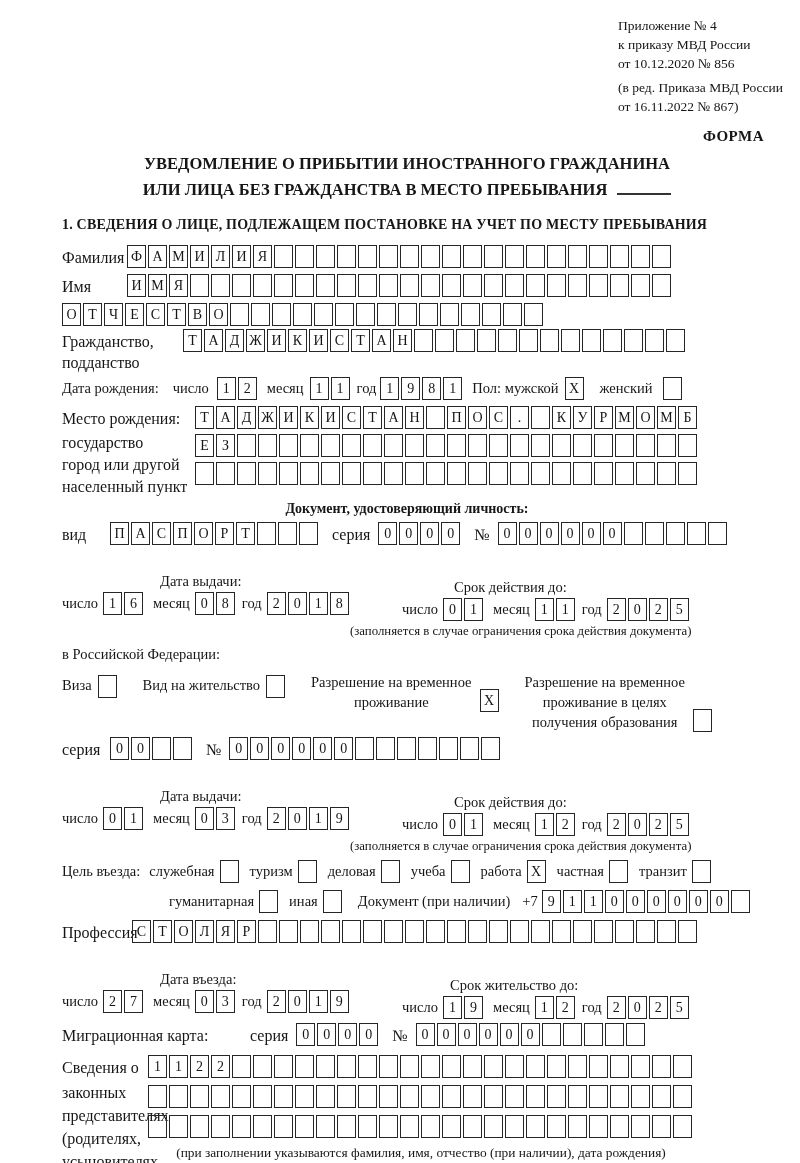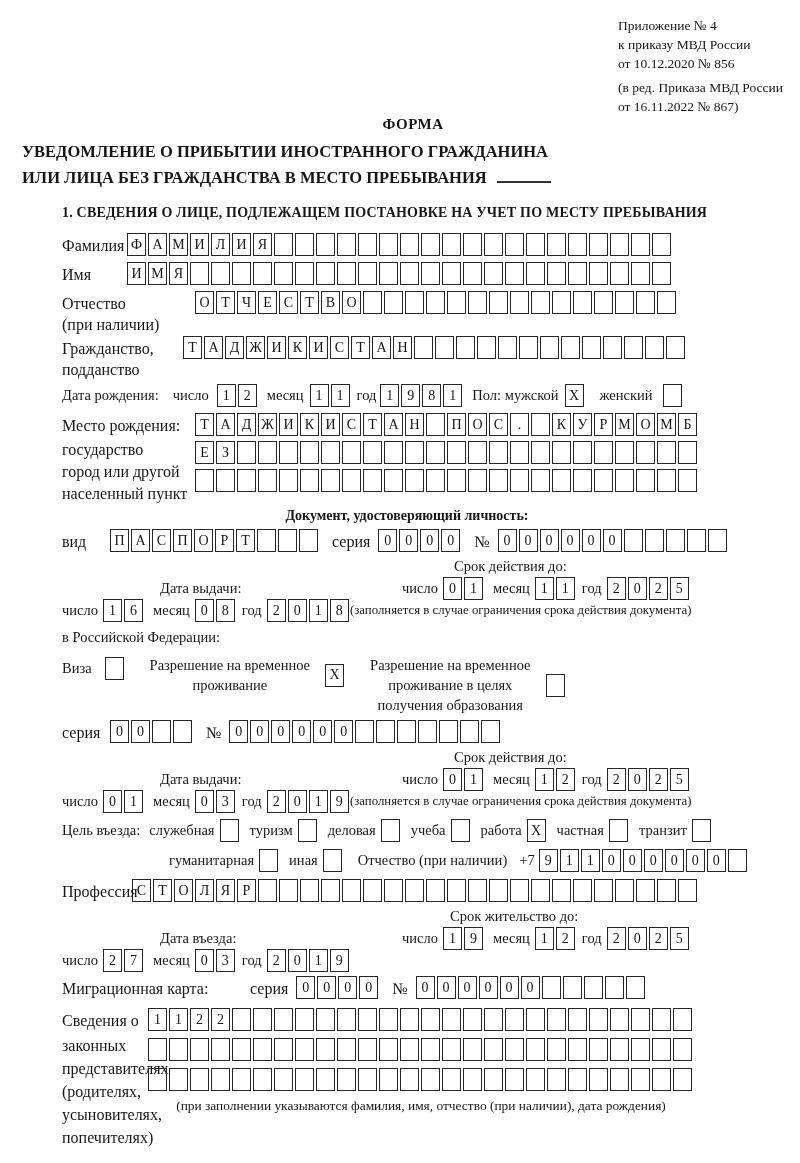--- a/index.html
+++ b/index.html
@@ -7,23 +7,23 @@
   body {
     width:800px; height:1163px; overflow:hidden;
     background:#ffffff; color:#161616;
     font-family:"Liberation Serif", "DejaVu Serif", serif;
   }
   .page { padding:16px 8px 0 62px; width:800px; }
 
   
   .appendix { margin-left:556px; font-size:13.5px; line-height:19px; white-space:nowrap; }
   .appendix .rev { margin-top:5px; }
-  .forma { text-align:center; padding-right:28px; font-weight:bold; font-size:15px; margin-top:0; letter-spacing:.5px; }
-
-  .title { font-weight:bold; font-size:16.5px; line-height:26px; margin-top:6px; margin-left:-40px; }
+  .forma { text-align:right; padding-right:28px; font-weight:bold; font-size:15px; margin-top:12px; letter-spacing:.5px; }
+
+  .title { text-align:center; font-weight:bold; font-size:16.5px; line-height:26px; margin-top:6px; margin-left:-40px; }
   .uline { display:inline-block; width:54px; border-bottom:2px solid #333; margin-left:10px; }
 
   .sec1 { font-weight:bold; font-size:14px; margin-top:14px; margin-bottom:12px; white-space:nowrap; letter-spacing:.2px; }
 
   
   .boxes { display:flex; flex:none; }
   .cbox {
     flex:none; width:19px; height:23px; border:1.5px solid #262626; margin-right:2px;
     display:flex; align-items:center; justify-content:center;
     font-size:14px; line-height:1;
@@ -42,33 +42,33 @@
   .bp-rows .boxes { margin-bottom:5px; }
   .bp-rows .boxes:last-child { margin-bottom:0; }
   .flabel .bpl { line-height:22px; }
   .flabel .bpl:first-child { line-height:26px; }
 
   .center-bold { text-align:center; font-weight:bold; font-size:14px; margin:2px 40px 5px 0; }
 
   
   .dates { display:flex; margin:2px 0 3px; }
   .dcol-l { width:340px; flex:none;margin-top:22px; }
-  .dcol-r { flex:1; }
+  .dcol-r { flex:1;margin-top:28px; }
   .dhead { font-size:14.5px; margin-bottom:2px; }
   .dh-l { padding-left:98px; }
   .dh-r { padding-left:52px; }
   .dh-r2 { padding-left:48px; }
   .dline { display:flex; align-items:center; font-size:14.5px; }
   .dword { margin-right:5px; flex:none; }
   .dnote { font-size:12.8px; margin-top:3px; margin-left:-52px; white-space:nowrap; }
 
   .intro { font-size:14.5px; line-height:21px; margin-top:5px; }
 
   .permits { display:flex; align-items:flex-start; margin:7px 0 5px; font-size:14.5px; }
-  .pitem { display:flex; align-items:center;gap:7px; }
+  .pitem { display:flex; align-items:flex-end; }
   .pitem + .pitem { margin-left:24px; }
   .plabel { line-height:26px; margin-right:6px; }
   .plabel-c { text-align:center; line-height:20px; margin-right:8px; }
 
   .popts { display:flex; align-items:center; font-size:14.5px; margin-top:6px; }
   .popt { display:flex; align-items:center; margin-left:9px; }
   .popt .plbl { margin-right:5px; }
   .popts2 { margin-left:95px; margin-top:7px; margin-bottom:7px; }
   .popts2 .popt:first-child { margin-left:12px; }
 
@@ -159,24 +159,20 @@
         <span class="cbox"></span>
         <span class="cbox"></span>
         <span class="cbox"></span>
         <span class="cbox"></span>
         <span class="cbox"></span>
         <span class="cbox"></span>
       </span>
   </div>
 
   <div class="frow">
-    <span class="flabel w133">
-      <div>Отчество</div>
-      <div class="sub">(при наличии)</div>
-    </span>
     <span class="boxes">
         <span class="cbox">О</span>
         <span class="cbox">Т</span>
         <span class="cbox">Ч</span>
         <span class="cbox">Е</span>
         <span class="cbox">С</span>
         <span class="cbox">Т</span>
         <span class="cbox">В</span>
         <span class="cbox">О</span>
         <span class="cbox"></span>
@@ -440,20 +436,26 @@
   </div>
 
   <div class="permits">
     <div class="pitem">
       <span class="plabel">Виза</span>
       <span class="boxes">
           <span class="cbox"></span>
         </span>
     </div>
     <div class="pitem">
+      <span class="plabel">Вид на жительство</span>
+      <span class="boxes">
+          <span class="cbox"></span>
+        </span>
+    </div>
+    <div class="pitem">
       <span class="plabel-c">
         <div>Разрешение на временное</div>
         <div>проживание</div>
       </span>
       <span class="boxes">
           <span class="cbox">X</span>
         </span>
     </div>
     <div class="pitem">
       <span class="plabel-c">
@@ -593,21 +595,21 @@
         <span class="boxes">
           <span class="cbox"></span>
         </span>
       </span>
     <span class="popt">
         <span class="plbl">иная</span>
         <span class="boxes">
           <span class="cbox"></span>
         </span>
       </span>
-    <span class="ml14 mr12">Отчество (при наличии)</span>
+    <span class="ml14 mr12">Документ (при наличии)</span>
     <span class="mr4">+7</span>
     <span class="boxes">
         <span class="cbox">9</span>
         <span class="cbox">1</span>
         <span class="cbox">1</span>
         <span class="cbox">0</span>
         <span class="cbox">0</span>
         <span class="cbox">0</span>
         <span class="cbox">0</span>
         <span class="cbox">0</span>

